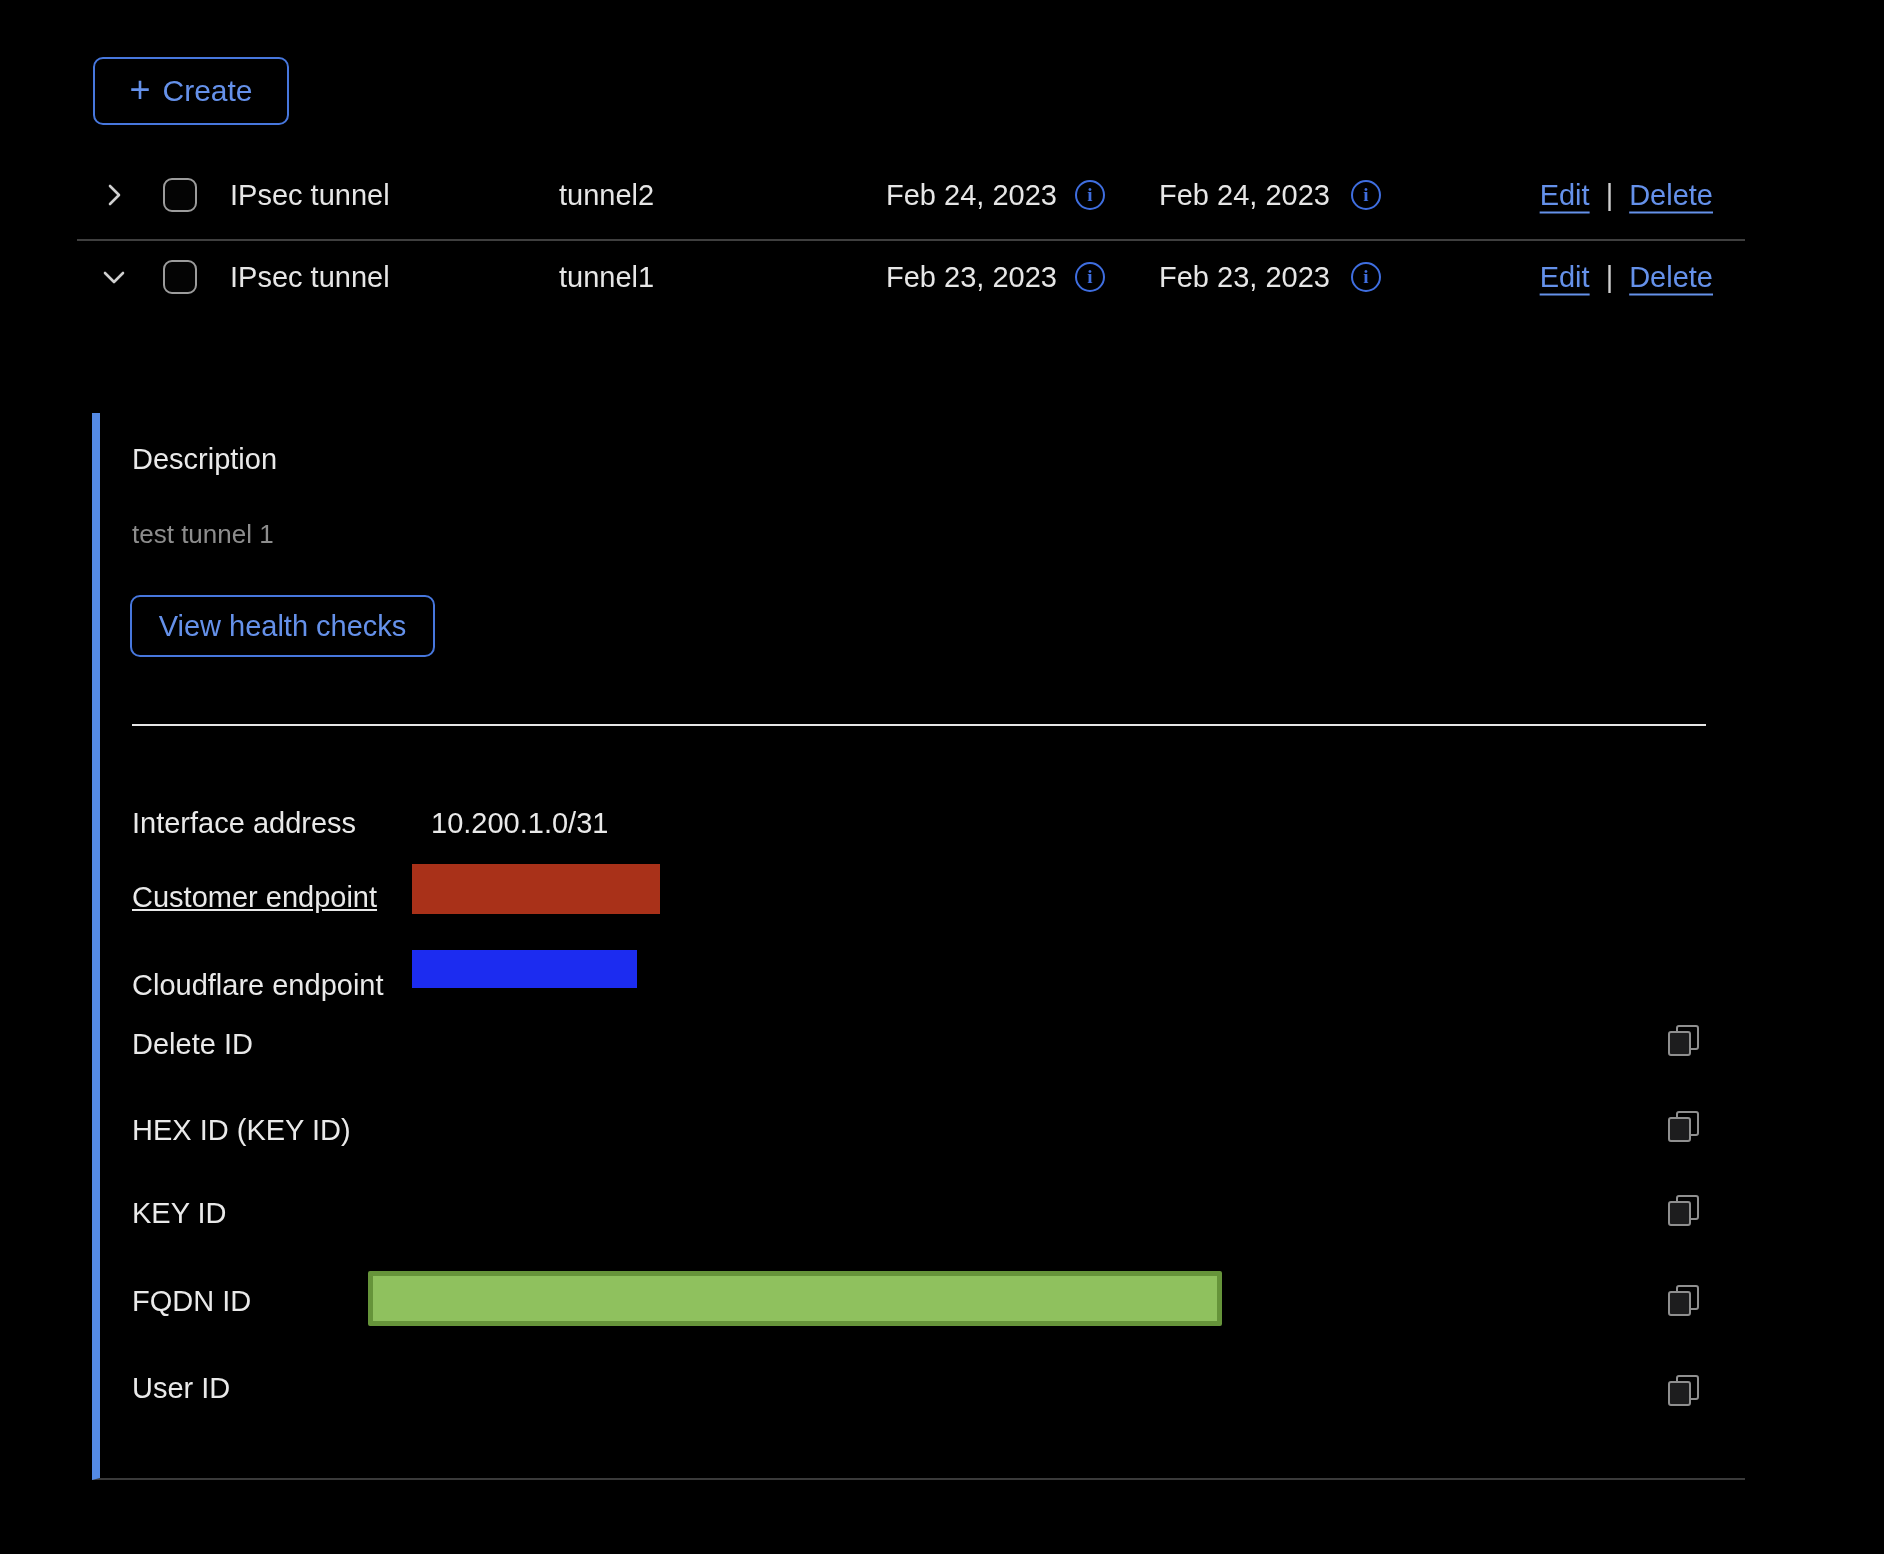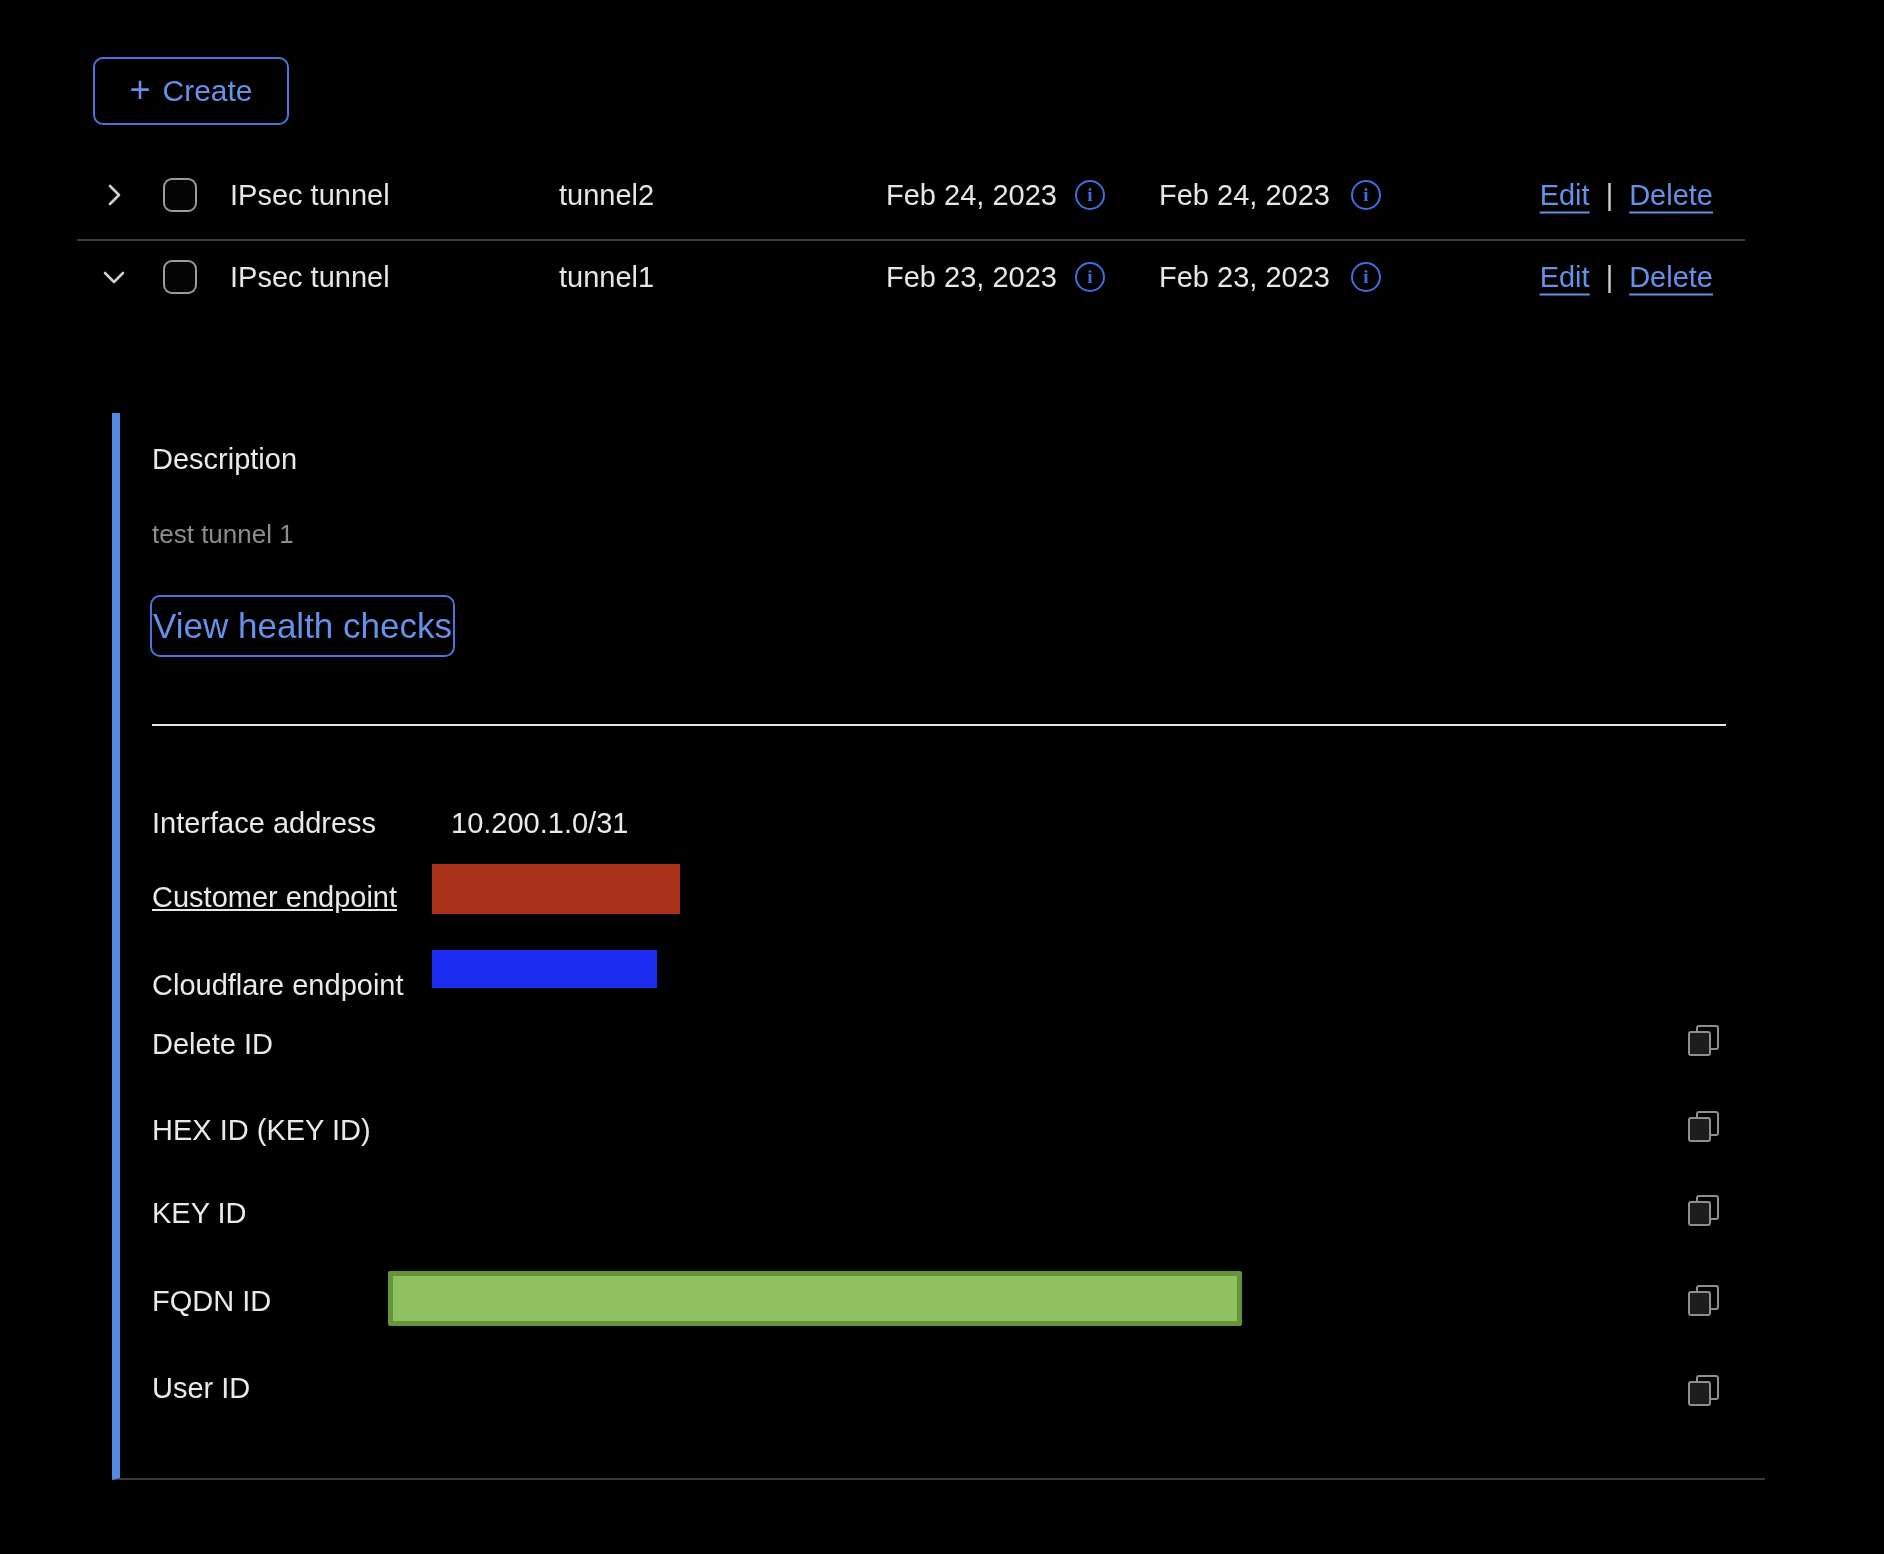--- a/index.html
+++ b/index.html
@@ -53,26 +53,26 @@
     color:#3f6ee0; cursor:pointer;
   }
   .info-icon::after { content:"i"; font-size:19px; font-weight:600; font-family:"Liberation Serif","DejaVu Serif",serif; }
 
   .link { color:#6591ea; font-size:29px; text-decoration:underline; text-underline-offset:7px; cursor:pointer; }
   .link-sep { color:#d0d0d0; font-size:29px; }
 
   
   .panel {
     position:absolute; left:92px; top:413px; width:1653px; height:1067px;
-    border-left:8px solid #548ae4; border-bottom:2px solid #3a3a3a;margin-left:20px;
+    border-left:8px solid #548ae4; border-bottom:2px solid #3a3a3a;
   }
   .panel .abs { position:absolute; }
   .p-label { font-size:29px; color:#e9e9e9; white-space:nowrap; }
   .p-muted { font-size:26px; color:#8d8d8d; }
-  .health-btn { left:30px; top:182px; width:305px; height:62px; font-size:35px; }
+  .health-btn { left:30px; top:182px; width:305px; height:62px; font-size:29px; }
   .bright-divider { left:32px; top:311px; width:1574px; height:2px; background:#e6e6e6; }
 
   .redact { position:absolute; }
   .redact-red   { left:312px; top:451px; width:248px; height:50px; background:#a93119; }
   .redact-blue  { left:312px; top:537px; width:225px; height:38px; background:#1c2cf0; }
   .redact-black-lg { left:309px; top:598px; width:775px; height:226px; background:#000000; }
   .redact-green { left:268px; top:858px; width:854px; height:55px; background:#8fc15e; border:5px solid #66943a; border-radius:2px; }
   .redact-black-sm { left:309px; top:952px; width:748px; height:42px; background:#000000; }
 
   

